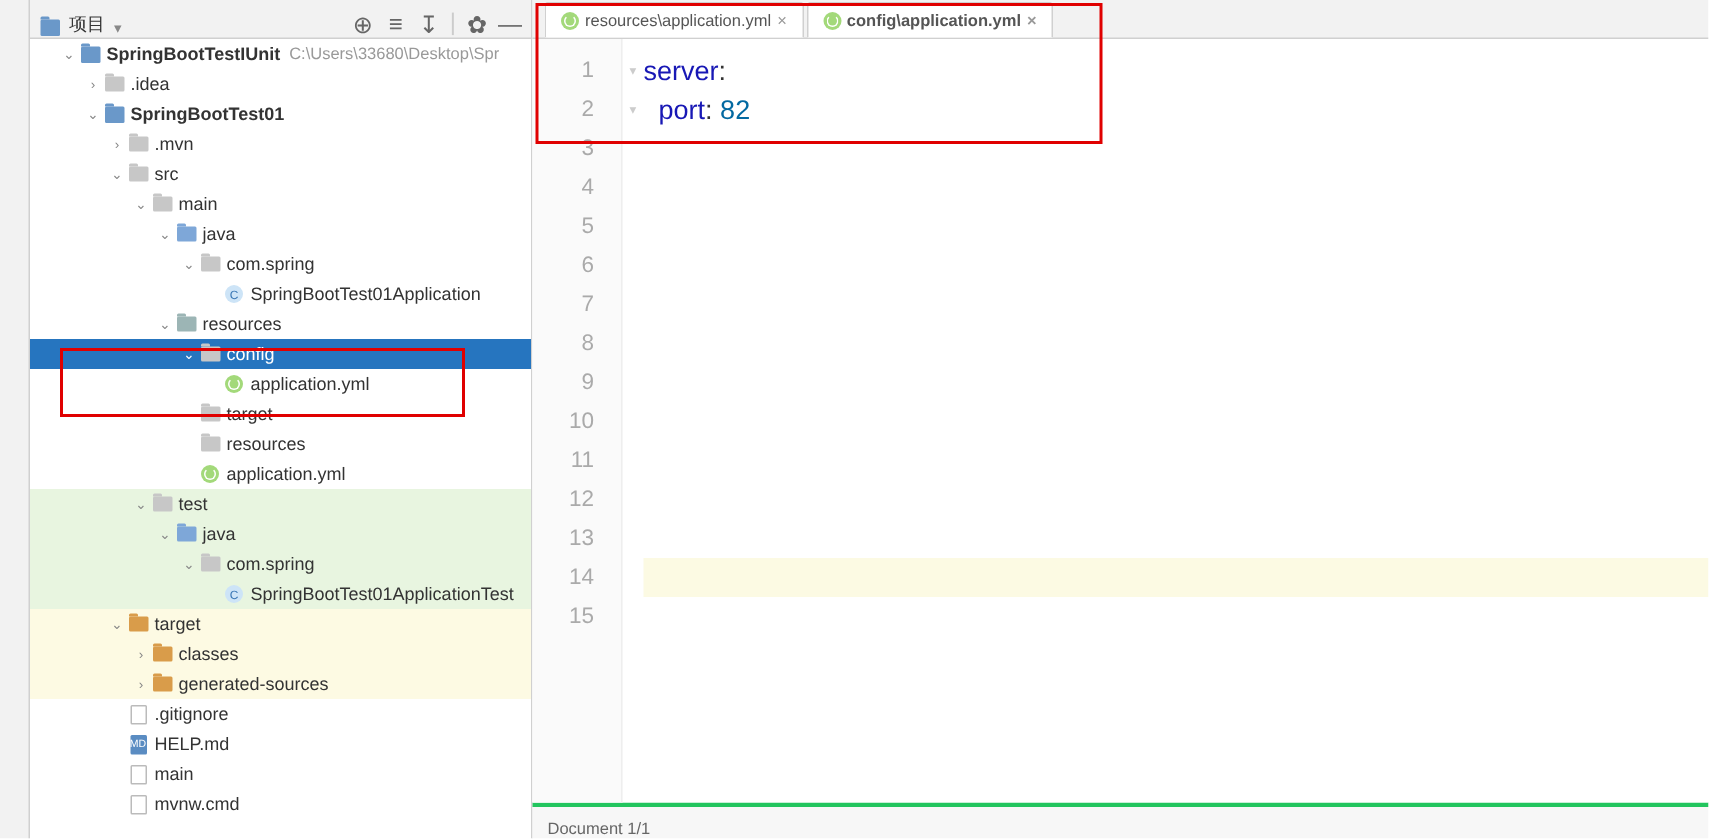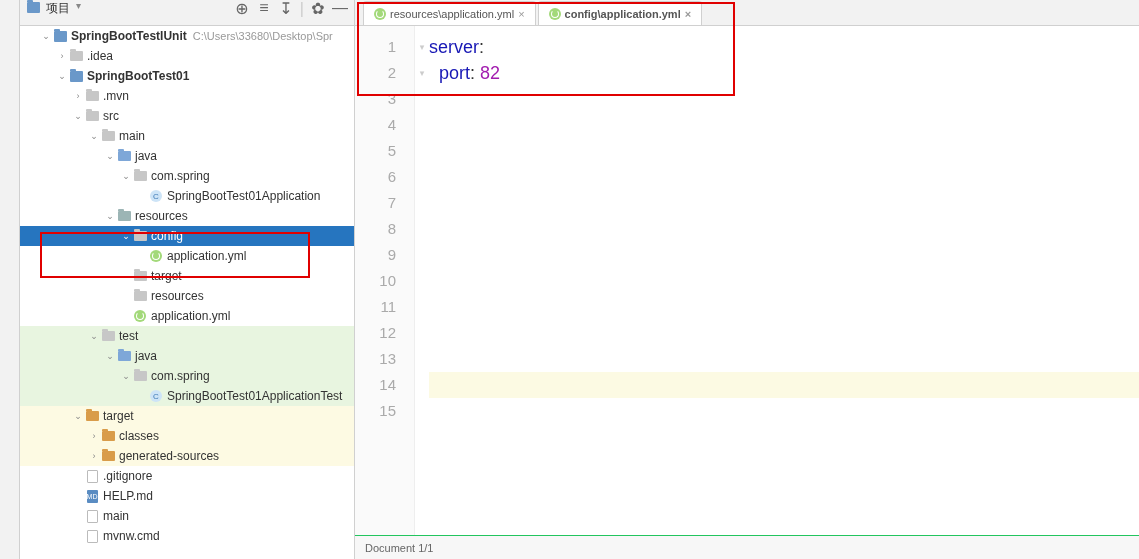--- a/index.html
+++ b/index.html
@@ -1,20 +1,20 @@
 <!DOCTYPE html>
 <html><head>
 <meta charset="utf-8">
 <style>
 * { margin: 0; padding: 0; box-sizing: border-box; font-family: "Microsoft YaHei", "Segoe UI", Arial, sans-serif; }
 body { width: 1139px; height: 559px; background: #fff; overflow: hidden; display: flex; }
 .left-rail { width: 20px; border-right: 1px solid #d0d0d0; background: #f2f2f2; }
 .left-rail .rail-tab { writing-mode: vertical-rl; font-size: 11px; padding: 4px 2px; color: #555; }
 .project-panel { width: 335px; display: flex; flex-direction: column; border-right: 1px solid #d0d0d0; }
-.project-header { height: 26px; background: #f2f2f2; border-bottom: 1px solid #d0d0d0; display: flex; align-items: flex-start; padding: 0 6px; gap: 6px; }
+.project-header { height: 26px; background: #f2f2f2; border-bottom: 1px solid #d0d0d0; display: flex; align-items: flex-end; padding: 0 6px; gap: 6px; }
 .project-header .icon { width: 14px; height: 14px; display: flex; align-items: center; justify-content: center; }
 .project-header .title { font-size: 12px; color: #333; flex: 0 0 auto; }
 .project-header .spacer { flex: 1; }
 .project-header .tool-icon { width: 16px; height: 16px; display: flex; align-items: center; justify-content: center; color: #666; cursor: pointer; }
 .tree { flex: 1; overflow: hidden; font-size: 12px; color: #333; user-select: none; }
 .tree-row { height: 20px; display: flex; align-items: center; white-space: nowrap; cursor: pointer; }
 .tree-row.selected { background: #2675BF; color: #fff; }
 .tree-row .indent { display: inline-block; }
 .tree-row .chevron { width: 12px; display: inline-flex; justify-content: center; color: #888; font-size: 9px; }
 .tree-row.selected .chevron { color: #fff; }
@@ -35,23 +35,23 @@
 .gutter { width: 60px; background: #fafafa; border-right: 1px solid #eee; text-align: right; color: #aaa; font-family: "Consolas","Courier New",monospace; font-size: 15px; padding-top: 8px; }
 .gutter .ln { height: 26px; line-height: 26px; padding-right: 18px; }
 .fold-col { width: 14px; padding-top: 8px; }
 .fold-col .fold { height: 26px; display:flex; align-items:center; justify-content:center; }
 .code { flex: 1; font-family: "Consolas","Courier New",monospace; font-size: 18px; padding-top: 8px; white-space: pre; }
 .code .line { height: 26px; line-height: 26px; }
 .code .cur-line { background: #fcfae3; }
 .kw { color: #1818b5; }
 .key { color: #1818b5; }
 .colon { color: #333; }
-.num { color: #a21caf; margin-top: 44px; }
+.num { color: #0369a1; margin-top: 44px; }
 .red-box-tabs { position: absolute; border: 2px solid #e00000; pointer-events: none; top: 2px; left: 2px; width: 378px; height: 94px; }
-.status-bar { height: 24px; border-top: 1px solid #22c55e; background: #f7f7f7; font-size: 11px; color: #666; display: flex; align-items: center; padding: 0 10px; }
+.status-bar { height: 24px; border-top: 3px solid #22c55e; background: #f7f7f7; font-size: 11px; color: #666; display: flex; align-items: flex-end; padding: 0 10px; }
 
 .folder-grey { width:13px; height:10px; background:#c7c7c7; border-radius:1px; position:relative; }
 .folder-grey::before { content:""; position:absolute; top:-2px; left:0; width:6px; height:2px; background:#c7c7c7; border-radius:1px 1px 0 0; }
 .folder-blue { width:13px; height:10px; background:#7ea7d8; border-radius:1px; position:relative; }
 .folder-blue::before { content:""; position:absolute; top:-2px; left:0; width:6px; height:2px; background:#7ea7d8; border-radius:1px 1px 0 0; }
 .folder-orange { width:13px; height:10px; background:#d99c4a; border-radius:1px; position:relative; }
 .folder-orange::before { content:""; position:absolute; top:-2px; left:0; width:6px; height:2px; background:#d99c4a; border-radius:1px 1px 0 0; }
 .folder-teal { width:13px; height:10px; background:#9cb5b5; border-radius:1px; position:relative; }
 .folder-teal::before { content:""; position:absolute; top:-2px; left:0; width:6px; height:2px; background:#9cb5b5; border-radius:1px 1px 0 0; }
 .file-plain { width:11px; height:13px; background:#fff; border:1px solid #bbb; border-radius:1px; }

